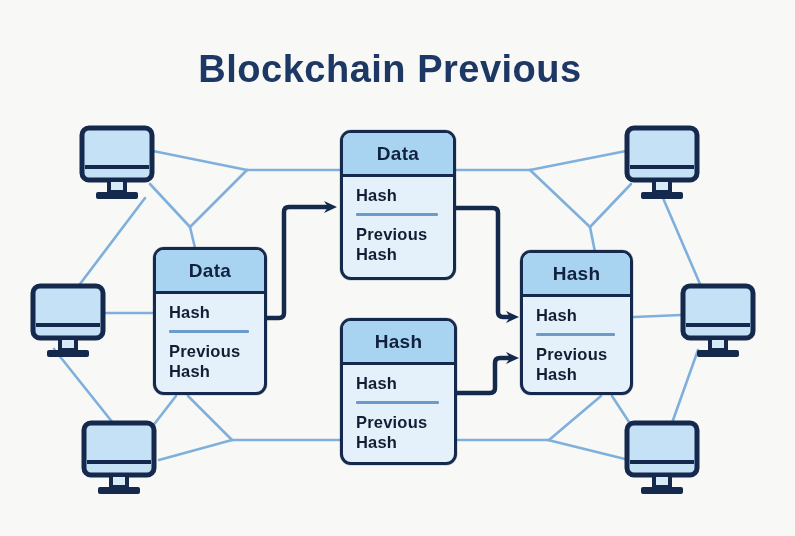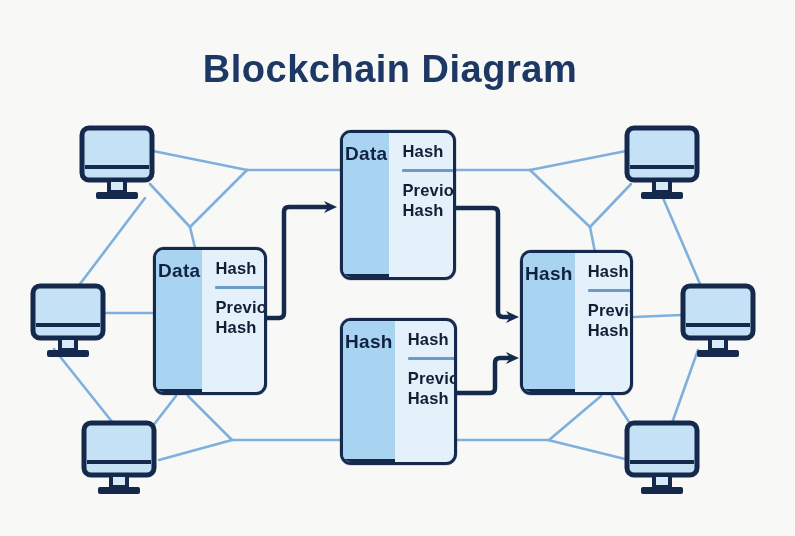--- a/index.html
+++ b/index.html
@@ -42,21 +42,21 @@
     z-index:1;
   }
   .block{
     position:absolute;
     z-index:2;
     border:3.5px solid var(--ink);
     border-radius:11px;
     background:var(--body-fill);
     overflow:hidden;
     display:flex;
-    flex-direction:row;
+    flex-direction:column;
     box-shadow:0 0 0 0.5px rgba(21,41,77,0.25);
   }
   .block-header{
     background:var(--header-fill);
     border-bottom:3px solid var(--ink);
     text-align:center;
     font-weight:700;
     font-size:19px;
     color:#10223f;
     padding:10px 2px 9px 2px;
@@ -83,21 +83,21 @@
   #block-left   {left:153px; top:247px; width:114px; height:148px;}
   #block-top    {left:340px; top:130px; width:116px; height:150px;}
   #block-bottom {left:340px; top:318px; width:117px; height:147px;}
   #block-right  {left:520px; top:250px; width:113px; height:145px;}
 </style>
 </head>
 <body>
 
 <div class="stage">
 
-  <div class="diagram-title">Blockchain Diagram</div>
+  <div class="diagram-title">Blockchain Previous</div>
 
   <svg class="layer" width="795" height="536" viewBox="0 0 795 536">
     <defs>
       <marker id="ah" markerUnits="userSpaceOnUse" markerWidth="16" markerHeight="16" refX="2" refY="7" orient="auto">
         <path d="M0,1 L13,7 L0,13 L4,7 Z" fill="#15294d"></path>
       </marker>
       <symbol id="monitor" width="76" height="78" viewBox="0 0 76 78">
         <rect x="3" y="3" width="70" height="52" rx="7" fill="var(--screen)" stroke="var(--ink)" stroke-width="5"></rect>
         <line x1="6" y1="42" x2="70" y2="42" stroke="var(--ink)" stroke-width="4"></line>
         <rect x="30" y="55" width="16" height="12" fill="var(--stand)" stroke="var(--ink)" stroke-width="4"></rect>

